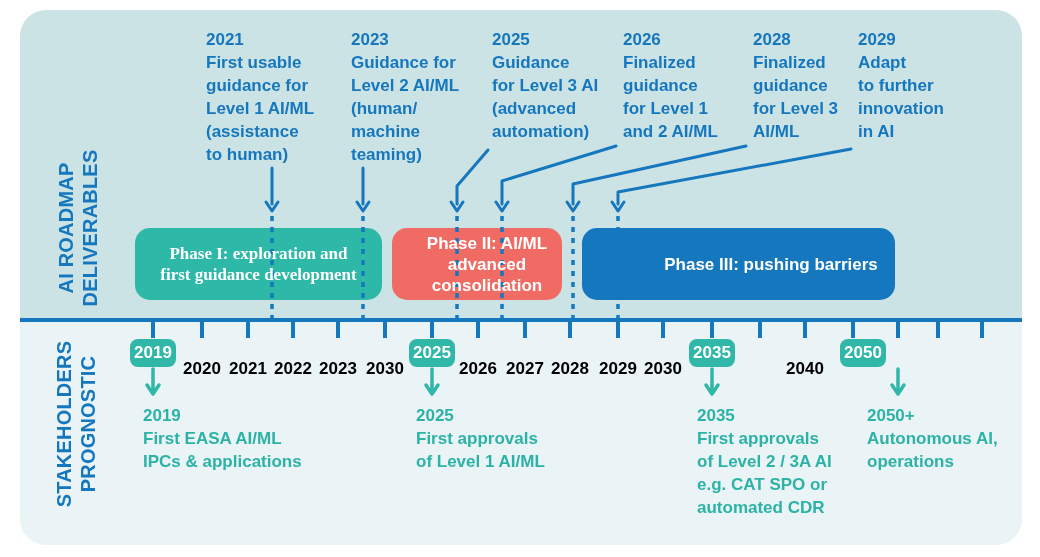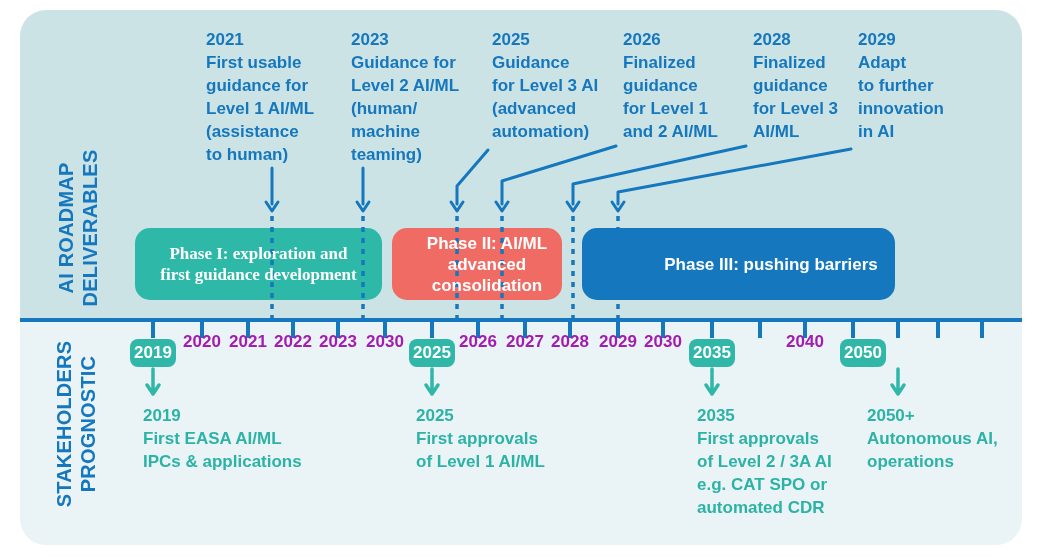--- a/index.html
+++ b/index.html
@@ -30,22 +30,22 @@
   }
   .phase-label{
     position:absolute;top:228px;height:72px;z-index:3;display:flex;
     flex-direction:column;align-items:center;justify-content:center;
     color:#ffffff;font-size:17px;line-height:21px;text-align:center;
     pointer-events:none;white-space:nowrap;
   }
   .overlay-svg{position:absolute;left:0;top:0;z-index:2;pointer-events:none;}
   .tick{position:absolute;top:322px;width:4px;height:16px;background:#1577bd;z-index:1;}
   .year-label{
-    position:absolute;top:332px;width:64px;text-align:center;
-    color:#a21caf;font-size:17px;z-index:2;
+    position:absolute;top:359px;width:64px;text-align:center;
+    color:#000000;font-size:17px;z-index:2;
   }
   .year-box{
     position:absolute;top:339px;width:46px;height:28px;border-radius:8px;
     background:#30b7a8;color:#ffffff;font-size:17px;line-height:28px;
     text-align:center;z-index:2;
   }
   .prog{
     position:absolute;top:404px;color:#2cb3a6;font-size:17px;line-height:23px;
     white-space:nowrap;
   }

